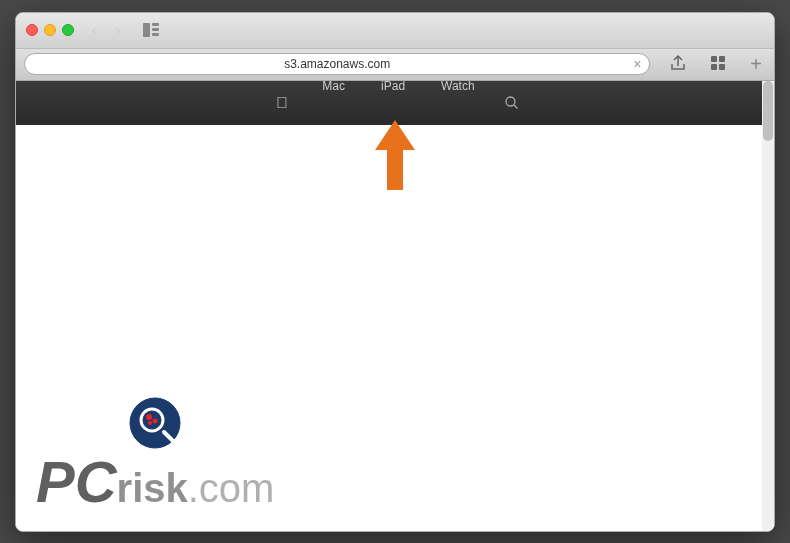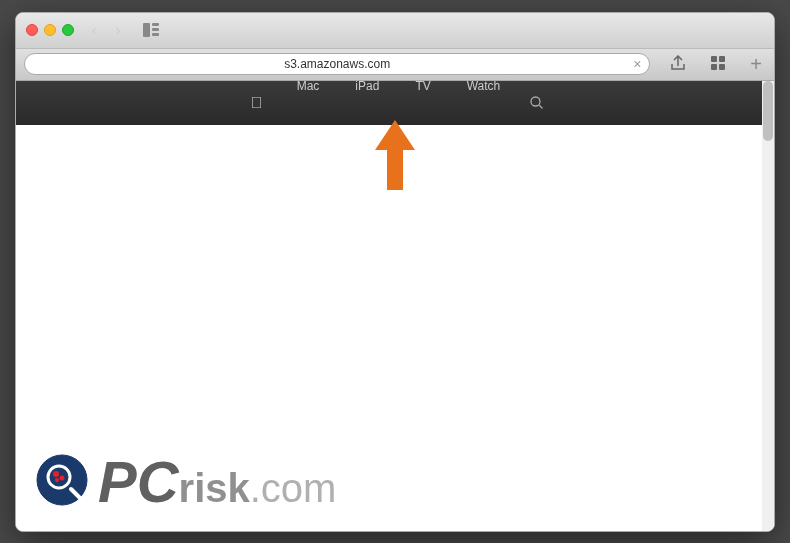--- a/index.html
+++ b/index.html
@@ -183,21 +183,21 @@
       position: relative;
     }
 
     
     .watermark-area {
       position: absolute;
       bottom: 20px;
       left: 20px;
       display: flex;
       align-items: center;
-      gap: 10px;
+      flex-direction: column;
     }
 
     
     .scrollbar-track {
       position: absolute;
       right: 0;
       top: 0;
       bottom: 0;
       width: 12px;
       background: #f0f0f0;
@@ -272,23 +272,20 @@
         
       </div>
       <div class="apple-nav-items">
         <div class="apple-nav-item">
           <span>Mac</span>
         </div>
         <div class="apple-nav-item">
           <span>iPad</span>
         </div>
         <div class="apple-nav-item">
-          <span>TV</span>
-        </div>
-        <div class="apple-nav-item">
           <span>Watch</span>
         </div>
         <div class="apple-nav-search">
           <svg width="13" height="13" viewBox="0 0 13 13" fill="none">
             <circle cx="5.5" cy="5.5" r="4.5" stroke="#aaa" stroke-width="1.3"></circle>
             <line x1="9" y1="9" x2="12.5" y2="12.5" stroke="#aaa" stroke-width="1.3"></line>
           </svg>
         </div>
       </div>
     </div>

